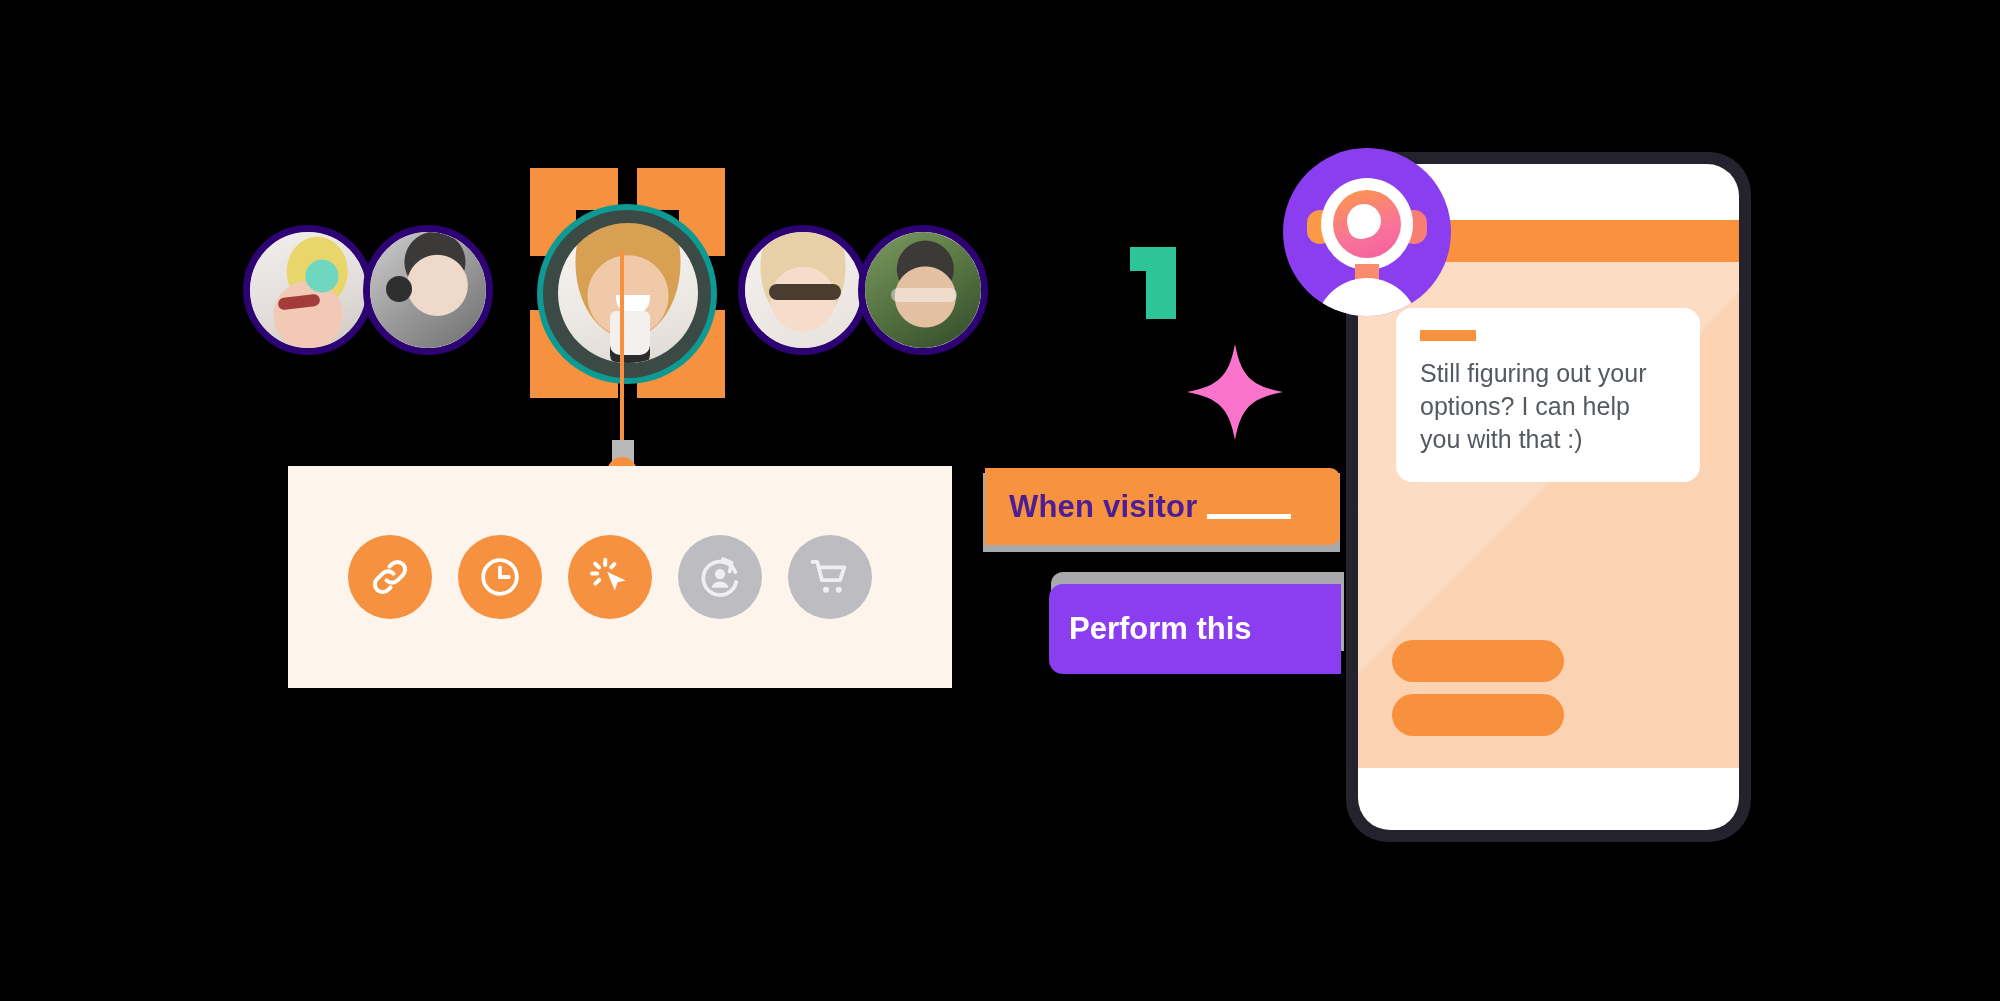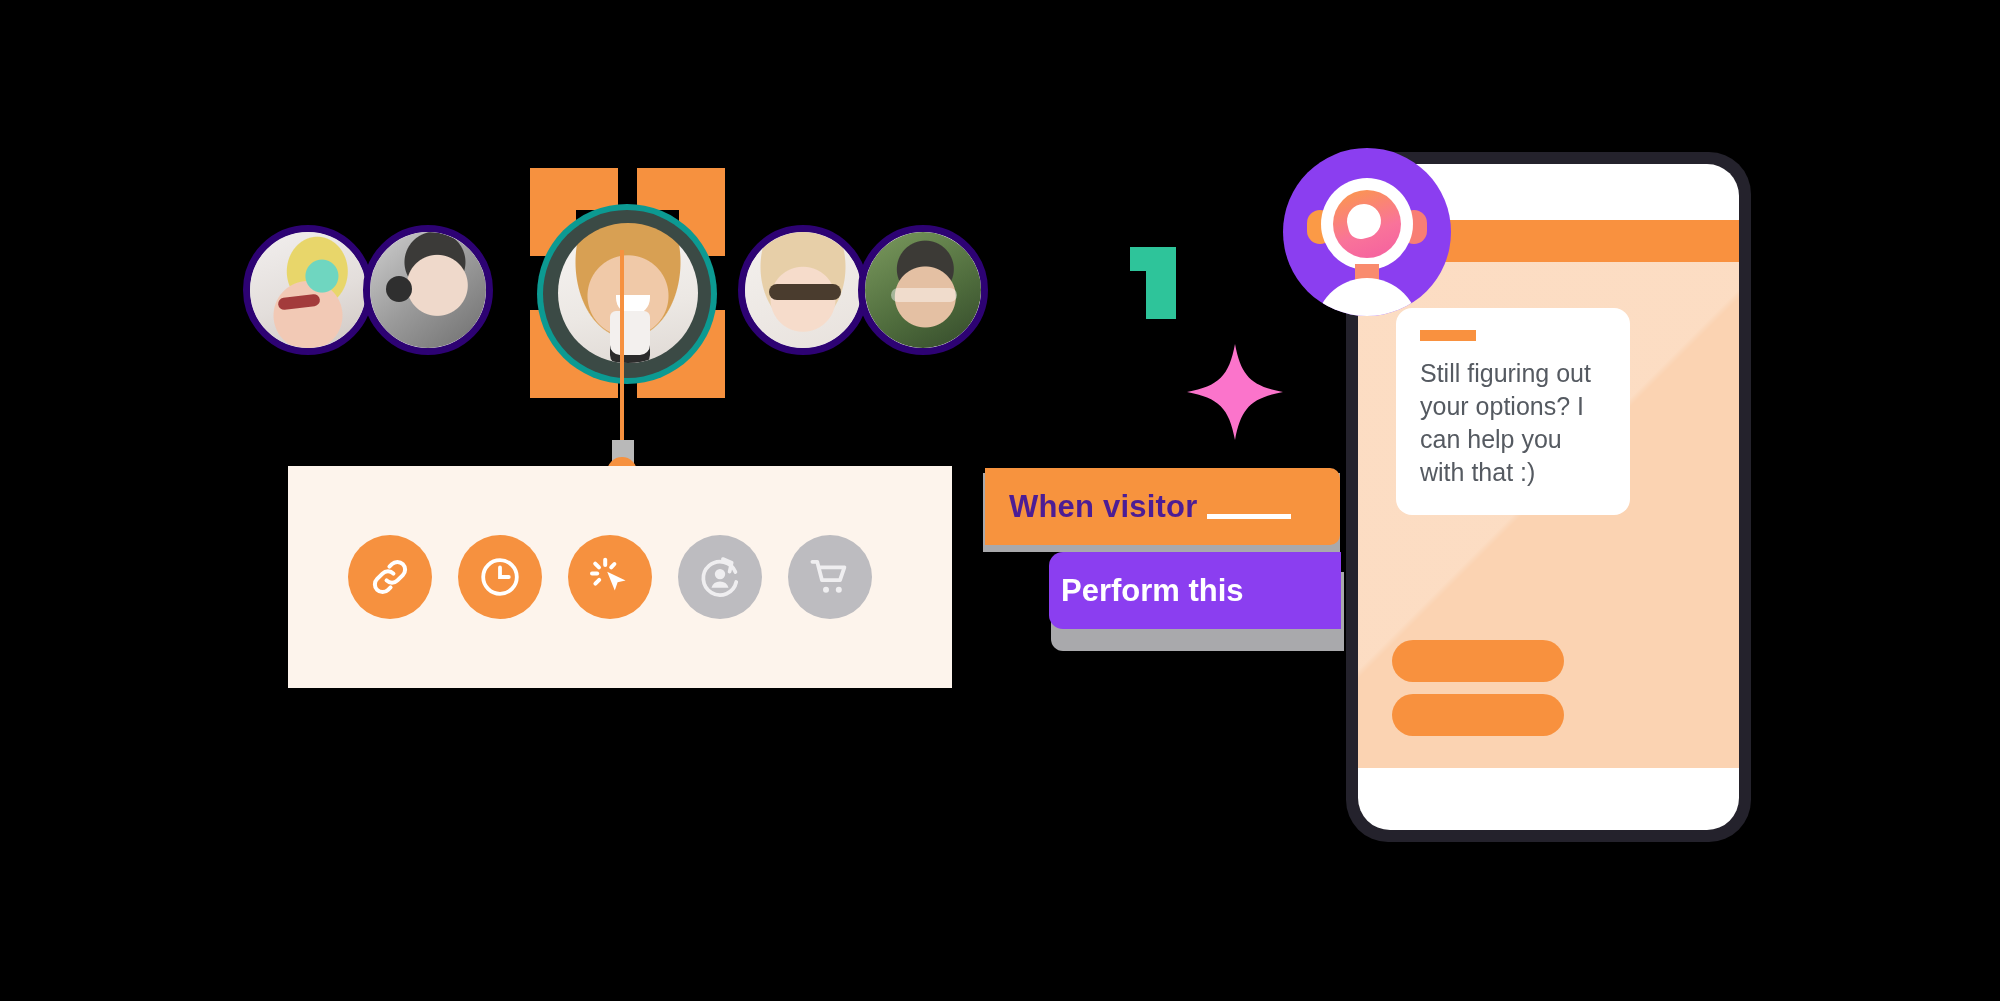--- a/index.html
+++ b/index.html
@@ -90,42 +90,42 @@
   .bar-shadow{position:absolute;background:#a9a9ac;}
   .trigger-sh{left:983px;top:473px;width:357px;height:79px;}
   .trigger{position:absolute;left:985px;top:468px;width:355px;height:77px;
       background:#f7933e;border-radius:0 10px 10px 0;
       display:flex;align-items:center;padding-left:24px;box-sizing:border-box;}
   .trigger .t{color:#4c1d95;font-size:31px;font-weight:bold;letter-spacing:.2px;}
   .trigger .blank{display:inline-block;width:84px;border-bottom:5px solid #fff;
       margin-left:10px;vertical-align:2px;height:20px;}
 
   .action-sh{left:1051px;top:572px;width:293px;height:79px;border-radius:12px 0 0 12px;}
-  .action{position:absolute;left:1049px;top:552px;width:292px;height:77px;
+  .action{position:absolute;left:1049px;top:584px;width:292px;height:90px;
       background:#8b3ef0;border-radius:14px 0 0 14px;
-      display:flex;align-items:center;padding-left:12px;box-sizing:border-box;}
+      display:flex;align-items:center;padding-left:20px;box-sizing:border-box;}
   .action .t{color:#fff;font-size:31px;font-weight:bold;}
 
   
   .deco-one{position:absolute;left:1146px;top:247px;width:30px;height:72px;background:#2ec49a;}
   .deco-one:before{content:"";position:absolute;left:-16px;top:0;width:18px;height:24px;
       background:#2ec49a;}
   .deco-plus{position:absolute;left:1185px;top:342px;width:100px;height:100px;}
   .deco-plus svg{display:block;}
 
   
   .phone{position:absolute;left:1346px;top:152px;width:405px;height:690px;
       background:#24222c;border-radius:42px;}
   .phone-inner{position:absolute;left:12px;top:12px;right:12px;bottom:12px;
       background:#fff;border-radius:32px;overflow:hidden;}
   .ph-head{position:absolute;left:0;top:56px;width:100%;height:42px;background:#f9913f;}
   .ph-body{position:absolute;left:0;top:98px;width:100%;bottom:62px;background:#fbd3b2;}
   .ph-body:before{content:"";position:absolute;left:0;top:0;width:100%;height:100%;
       background:linear-gradient(135deg,rgba(255,255,255,.22) 0 46%,rgba(255,255,255,0) 47%);}
-  .bubble{position:absolute;left:38px;top:46px;width:234px;background:#fff;border-radius:16px;
+  .bubble{position:absolute;left:38px;top:46px;width:304px;background:#fff;border-radius:16px;
       padding:22px 24px 26px 24px;box-sizing:border-box;}
   .bubble .dash{width:56px;height:11px;background:#f9913f;margin-bottom:16px;}
   .bubble .msg{color:#555a61;font-size:25px;line-height:1.32;}
   .qr{position:absolute;left:34px;width:172px;height:42px;background:#f8913e;border-radius:21px;}
   .qr1{top:378px;} .qr2{top:432px;}
 
   
   .bot{position:absolute;left:1283px;top:148px;width:168px;height:168px;border-radius:50%;
       background:#8b3ef0;overflow:hidden;z-index:5;}
   .bot .head{position:absolute;left:38px;top:30px;width:92px;height:92px;border-radius:50%;

